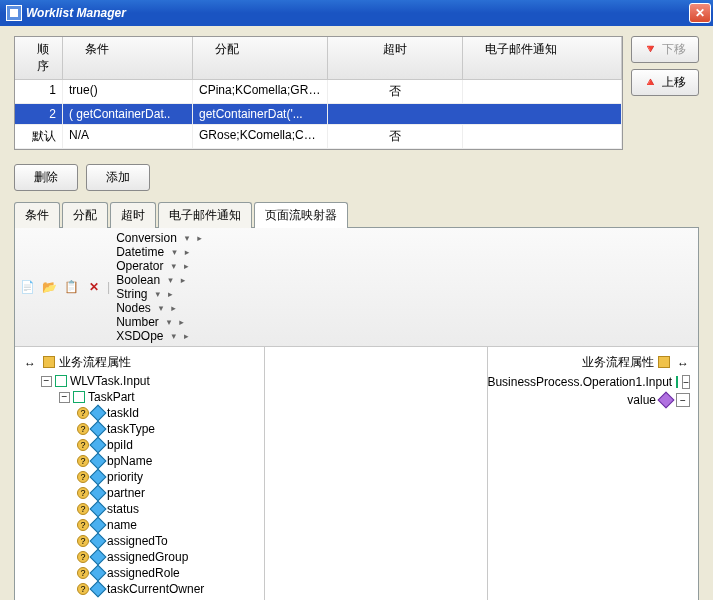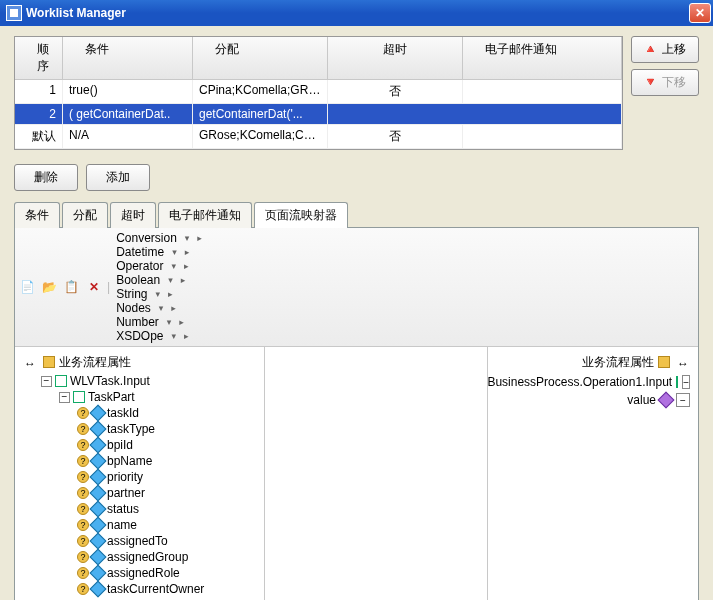--- a/index.html
+++ b/index.html
@@ -1,20 +1,20 @@
 <!DOCTYPE html>
 <html><head>
 <meta charset="utf-8">
 <style>
 * { box-sizing: border-box; margin: 0; padding: 0; font-family: "Microsoft YaHei", SimSun, sans-serif; font-size: 12px; }
 body { background: #ece9d8; width: 713px; height: 600px; overflow: hidden; }
 .titlebar { height: 26px; background: linear-gradient(180deg,#2a6fd4 0%,#1a54c2 50%,#1a54c2 100%); display: flex; align-items: center; padding: 0 2px 0 6px; color: #fff; }
 .titlebar .ticon { width: 16px; height: 16px; background: #5b8fe0; border: 1px solid #fff; margin-right: 4px; display: flex; align-items: center; justify-content: center; }
 .titlebar .ticon::before { content:""; width:8px; height:8px; background:#fff; }
-.titlebar .title { font-weight: bold; flex: 1; }
+.titlebar .title { font-weight: bold; flex: 1; font-style: italic; }
 .closebtn { width: 22px; height: 20px; background: linear-gradient(180deg,#f28b7a,#d94b2f); border: 1px solid #fff; border-radius: 3px; display: flex; align-items: center; justify-content: center; color: #fff; font-weight: bold; cursor: pointer; }
 .content { padding: 10px 14px 0 14px; }
 .section-label { margin-bottom: 8px; }
 .table-area { display: flex; gap: 8px; }
 .table-wrap { flex: 1; border: 1px solid #999; background: #fff; }
 .thead { display: flex; background: linear-gradient(180deg,#fafafa,#e6e6e6); border-bottom: 1px solid #c8c8c8; }
 .th { padding: 4px 22px; border-right: 1px solid #c8c8c8; font-weight: normal; }
 .tr { display: flex; border-bottom: 1px solid #eee; }
 .td { padding: 3px 6px; border-right: 1px solid #eee; overflow: hidden; white-space: nowrap; text-overflow: ellipsis; }
 .tr.sel { background: #2a56c6; color: #fff; }
@@ -95,22 +95,22 @@
           <div class="tr">
             <div class="td col-order">默认</div>
             <div class="td col-cond">N/A</div>
             <div class="td col-assign">GRose;KComella;CPina;</div>
             <div class="td col-timeout">否</div>
             <div class="td col-email"></div>
           </div>
         </div>
     </div>
     <div class="side-btns">
+      <div class="btn disabled">🔻 <span>下移</span></div>
       <div class="btn">🔺 <span>上移</span></div>
-      <div class="btn disabled">🔻 <span>下移</span></div>
     </div>
   </div>
 
   <div class="row-btns">
     <div class="btn">删除</div>
     <div class="btn">添加</div>
   </div>
 
   <div class="tabs-row" id="tabs">
       <div class="tab">条件</div>

